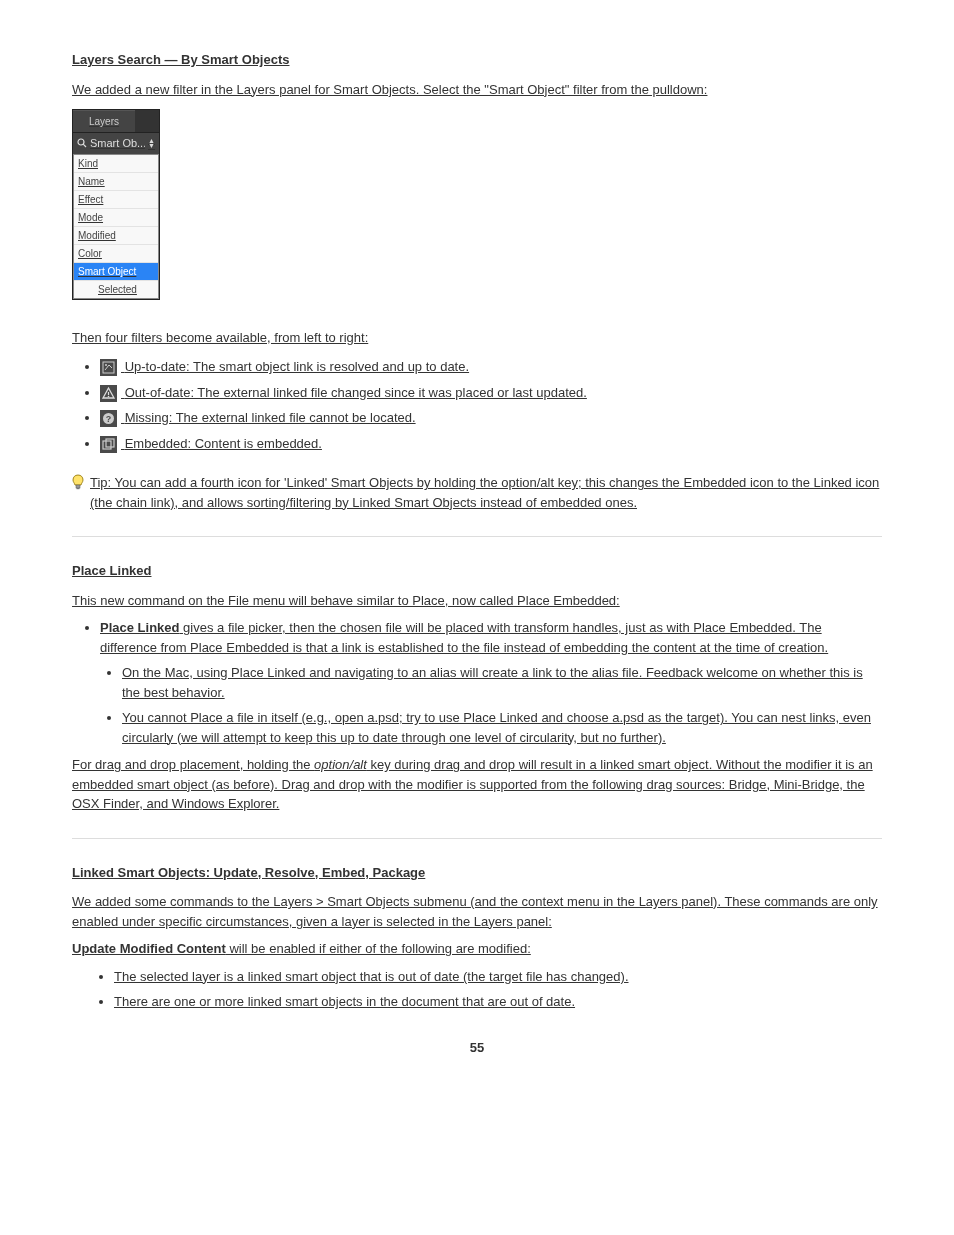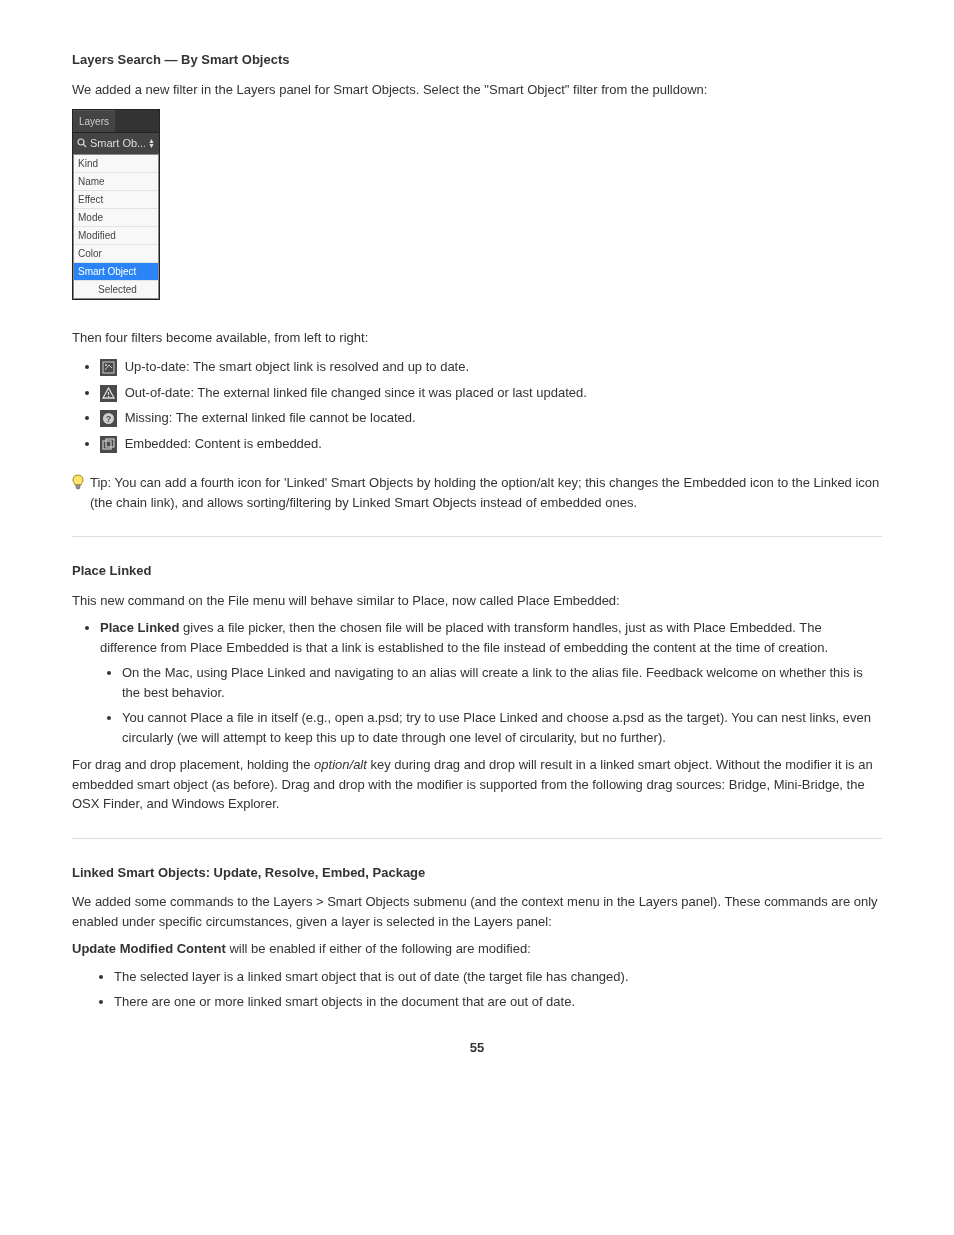--- a/index.html
+++ b/index.html
@@ -30,21 +30,21 @@
     border: 1px solid #222;
     font-size: 10px;
     margin: 10px 0 28px 0;
   }
   .panel-tab-bar {
     display: flex;
     background: #333;
     border-bottom: 1px solid #222;
   }
   .panel-tab {
-    padding: 3px 6px;
+    padding: 3px 16px;
     color: #ccc;
     background: #444;
     font-size: 10px;
     border-top: 1px solid #555;
   }
   .search-row {
     background: #444;
     display: flex;
     align-items: center;
     padding: 2px 4px;
@@ -106,21 +106,21 @@
     align-items: flex-start;
     gap: 6px;
     margin-top: 20px;
   }
   .bulb-icon {
     width: 12px;
     height: 18px;
     flex-shrink: 0;
     margin-top: 1px;
   }
-  .section-block { margin-top: 20px; }
+  .section-block { margin-top: 20px; text-decoration: underline; }
   ul.bullets {
     list-style: disc;
     margin-left: 28px;
   }
   ul.bullets > li { margin: 6px 0; }
   ul.sub {
     list-style: disc;
     margin-left: 22px;
   }
   ul.sub > li { margin: 6px 0; }

